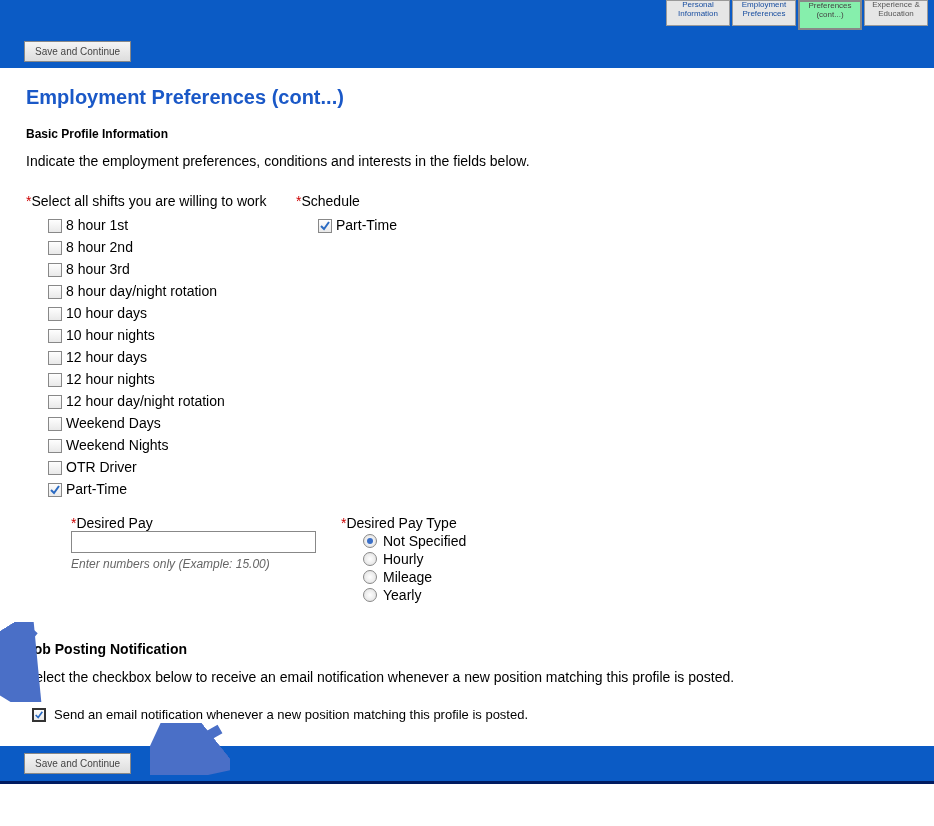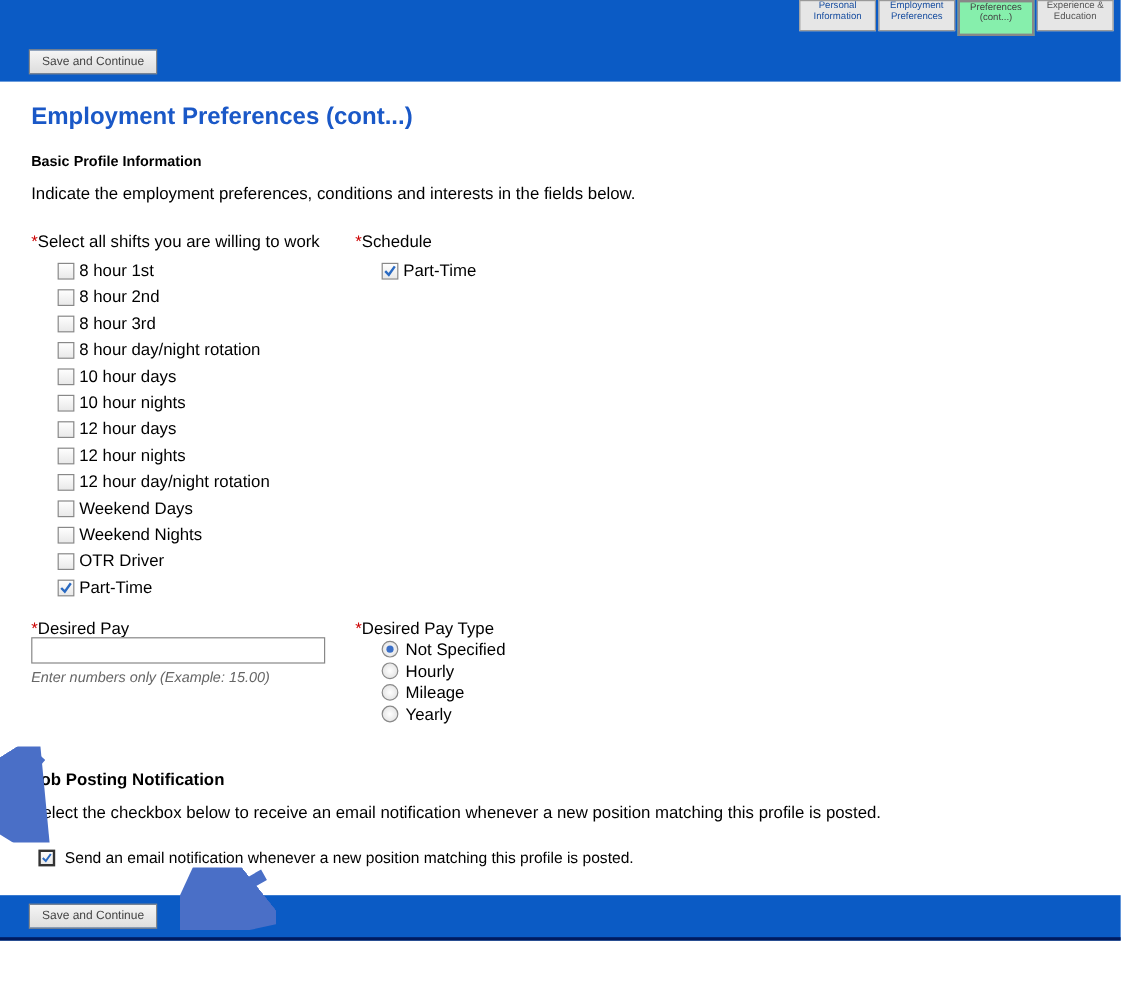--- a/index.html
+++ b/index.html
@@ -83,21 +83,21 @@
   .checkbox {
     width: 14px; height: 14px;
     border: 1px solid #888;
     background: linear-gradient(#fefefe,#e9e9e9);
     display: inline-flex;
     align-items: center; justify-content: center;
     cursor: pointer;
   }
   .checkbox.checked svg { display:block; }
   .checkbox svg { display:none; width:12px; height:12px; }
-  .pay-row { display:flex; margin-top:16px;}
+  .pay-row { display:flex; margin-top:16px;margin-left:45px;}
   .pay-col1 { width:270px; }
   .pay-col2 { width:260px; }
   input.text-in {
     width: 245px;
     height: 22px;
     border: 1px solid #888;
     padding: 2px 4px;
     font-size: 13px;
   }
   .hint { color:#666; font-style: italic; font-size:12px; margin-top:4px;}

